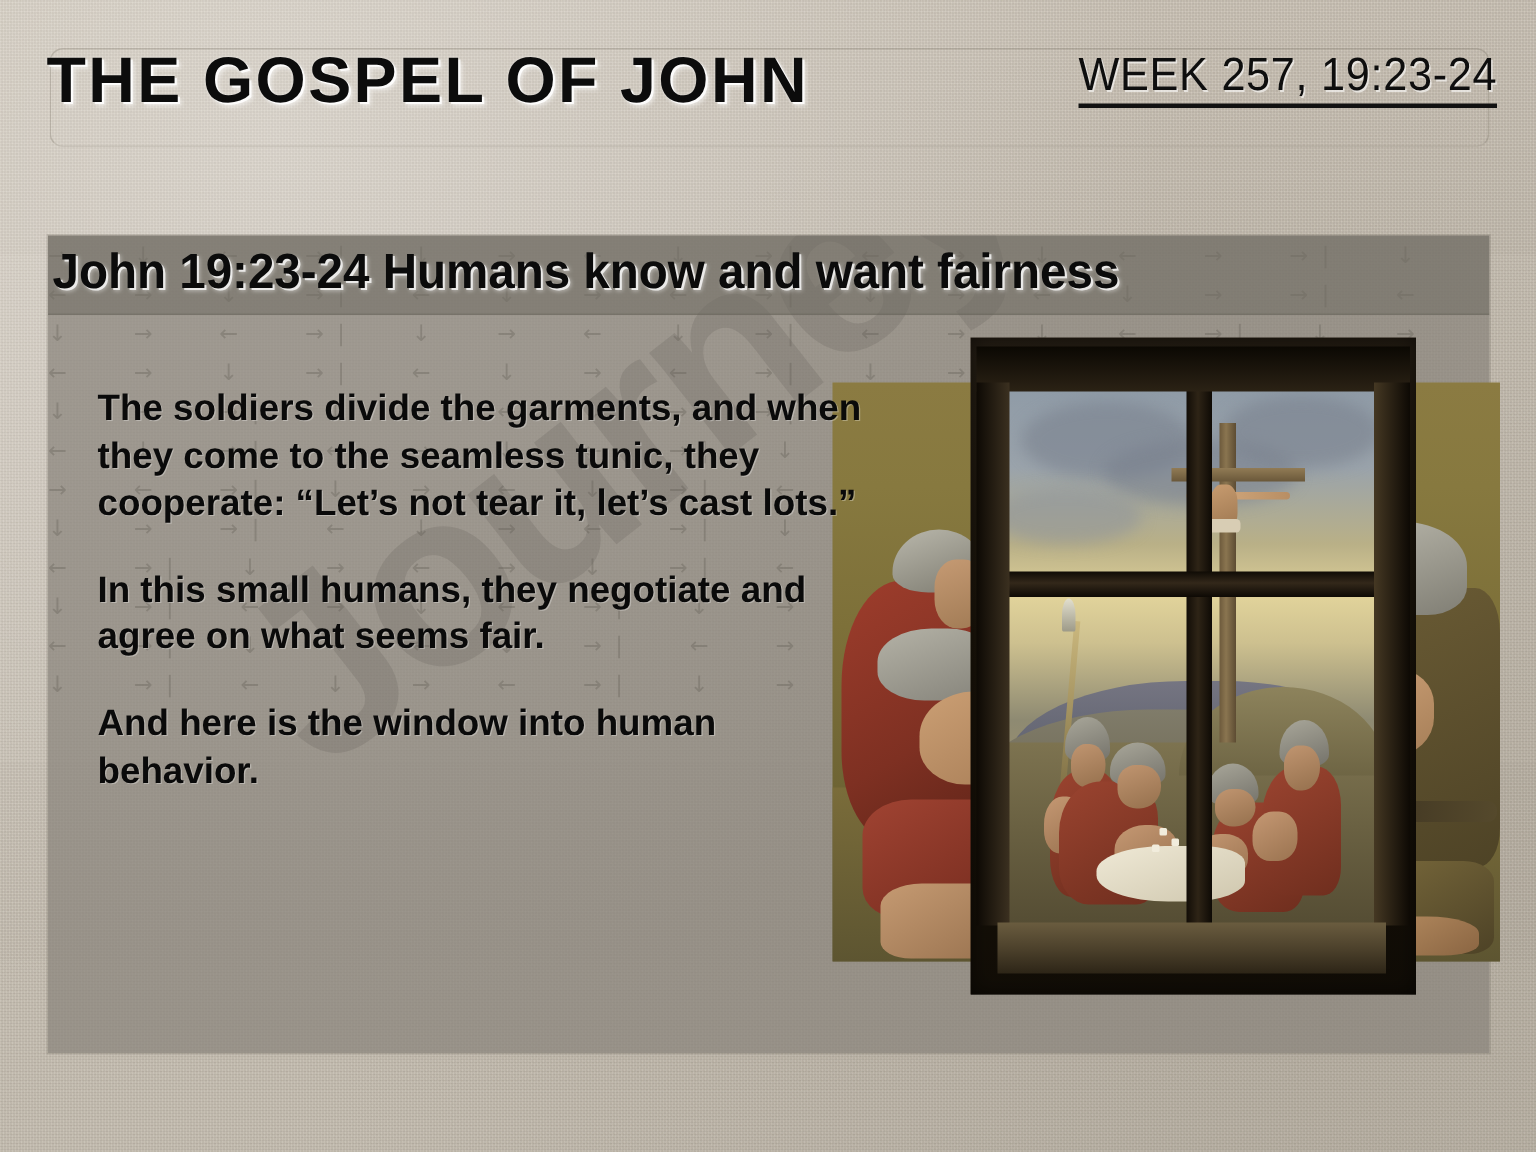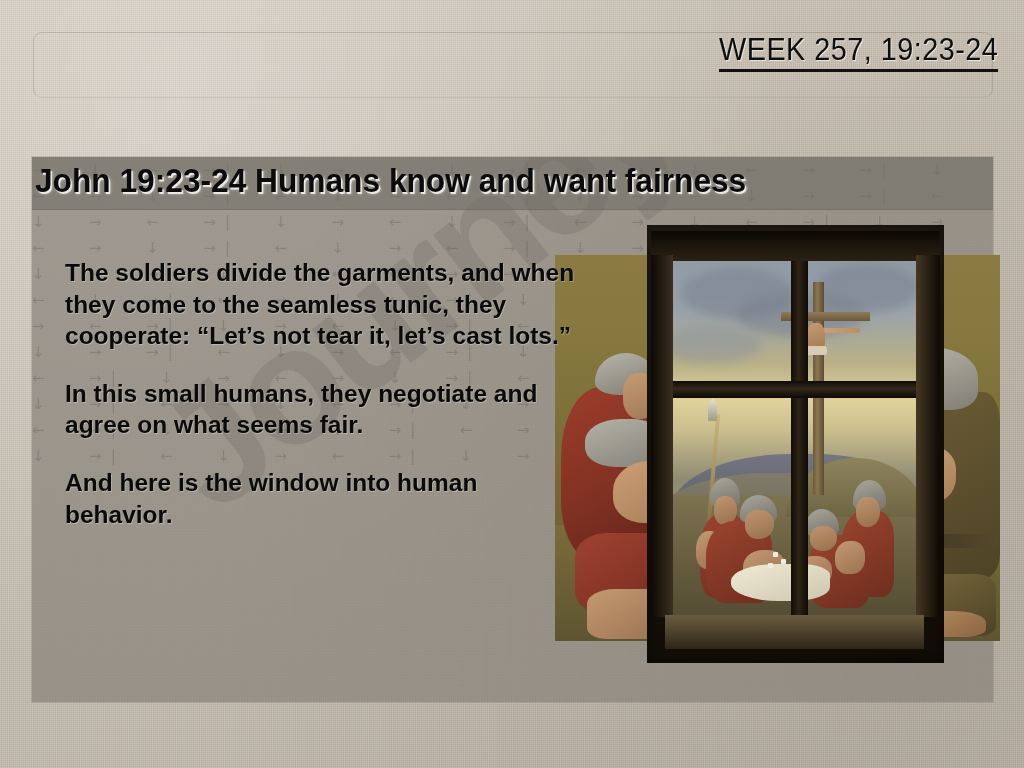--- a/index.html
+++ b/index.html
@@ -373,20 +373,21 @@
 </style>
 </head>
 <body>
 
 <div class="slide">
 
   <div class="grain"></div>
 
   <div class="header-frame"></div>
 
+  <div class="slide-title">THE GOSPEL OF JOHN</div>
 
   <div class="week-label">WEEK 257, 19:23-24</div>
 
   <div class="panel">
 
     <div class="arrow-wallpaper">→  ↓  ←  →|  ↓  →  ←  ↓  →|  ←  →  ↓  ←  →  →|  ↓  ←  →  ↓  →|  ←  ↓  →  ←  →|  ↓  →  ←  ↓  →  →|  ←  ↓  →  ←  →|  ↓  →  ←  ↓  →|  ←  →  ↓  ←  →|  ↓  →  ←  →  ↓  →|  ←  ↓  →  ←  →|  ↓  →  ←  ↓  →|  ←  →  ↓  ←  →|  ↓  →  ←  ↓  →  →|  ←  ↓  →  ←  →|  ↓  →  ←  ↓  →|  ←  →  ↓  ←  →|  ↓  →  ←  →  ↓  →|  ←  ↓  →  ←  →|  ↓  →  ←  ↓  →|  ←  →  ↓  ←  →|  ↓  →  ←  ↓  →  →|  ←  ↓  →  ←  →|  ↓  →  ←  ↓  →|  ←  →  ↓  ←  →|  ↓  →  ←  →  ↓  →|  ←  ↓  →  ←  →|  ↓  →  ←  ↓  →|  ←  →  ↓  ←  →|  ↓  →  ←  ↓  →  →|  ←  ↓  →  ←  →|  ↓  →  ←  ↓  →|  ←  →  ↓  ←  →|  ↓  →  ←  →  ↓  →|  ←  ↓  →  ←  →|  ↓  →  ←  ↓  →|</div>
 
     <div class="watermark">Journey</div>
 
     <div class="panel-titlebar"></div>

